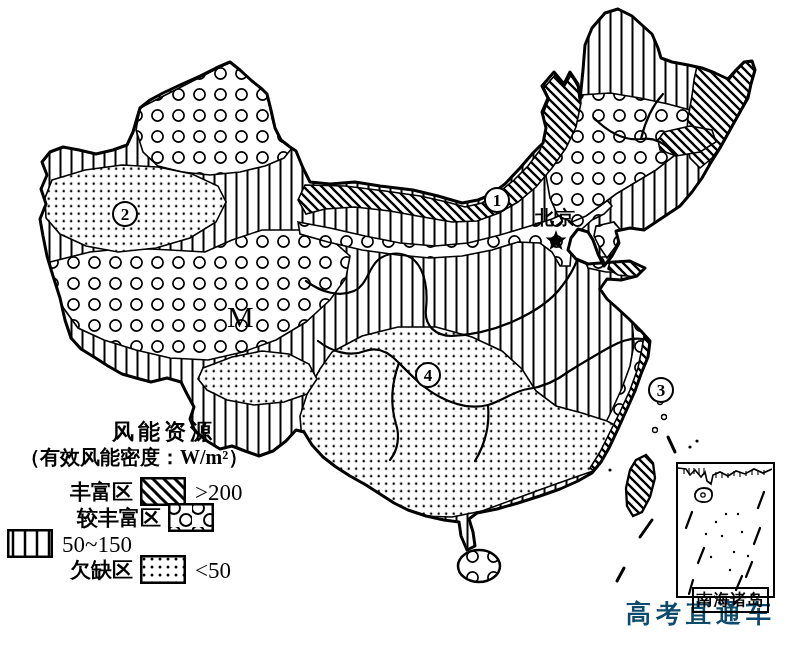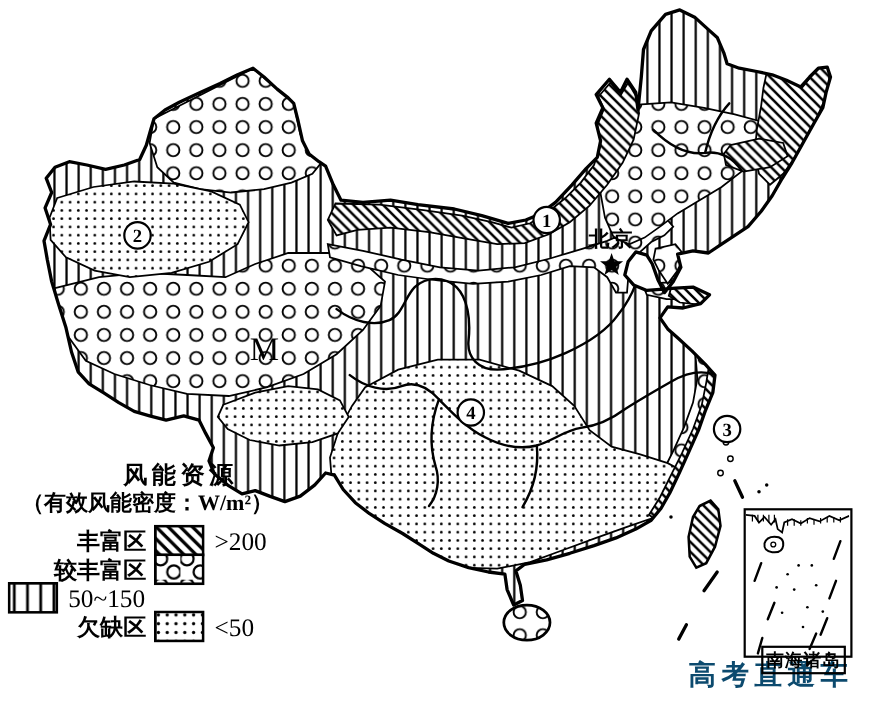--- a/index.html
+++ b/index.html
@@ -258,21 +258,21 @@
     <div class="lg-sub">（有效风能密度：W/m²）</div>
 
     <div class="lg-row" style="top:477px;">
       <div class="lab">丰富区</div>
       <svg class="sw" width="46" height="29">
         <rect x="1.25" y="1.25" width="43.5" height="26.5" fill="url(#lh)" stroke="#000" stroke-width="2.5"></rect>
       </svg>
       <div class="val">&gt;200</div>
     </div>
 
-    <div class="lg-row" style="top:503px;">
+    <div class="lg-row" style="top:503px;margin-left:28px;">
       <div class="lab">较丰富区</div>
       <svg class="sw" width="46" height="29">
         <rect x="1.25" y="1.25" width="43.5" height="26.5" fill="url(#lc)" stroke="#000" stroke-width="2.5"></rect>
       </svg>
     </div>
 
     <div class="lg-row" style="top:529px;">
       <svg class="sw" width="46" height="29">
         <rect x="1.25" y="1.25" width="43.5" height="26.5" fill="url(#lv)" stroke="#000" stroke-width="2.5"></rect>
       </svg>

